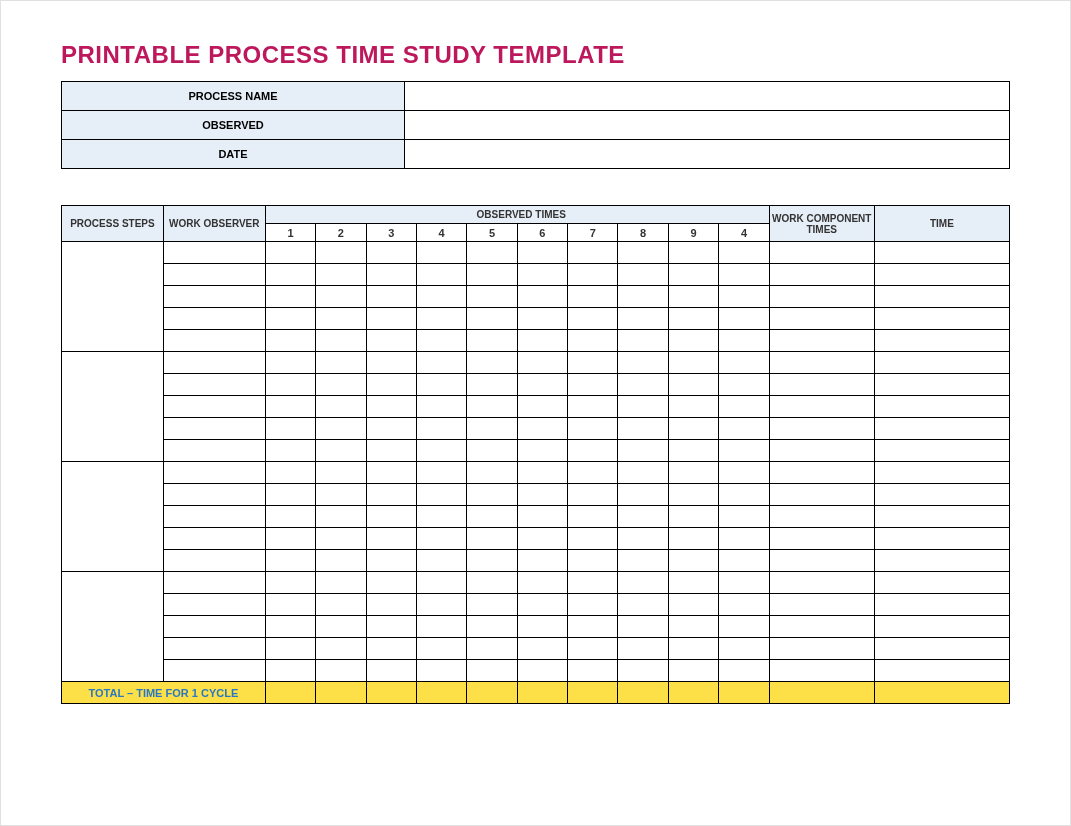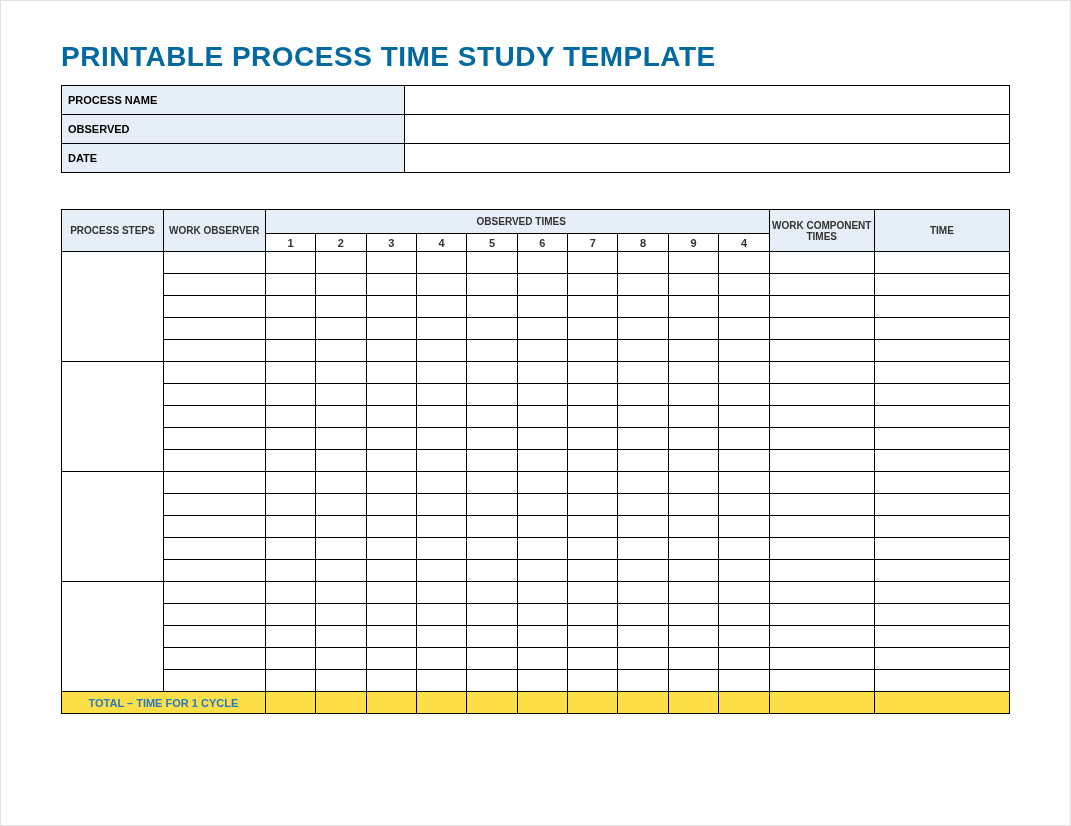--- a/index.html
+++ b/index.html
@@ -13,22 +13,22 @@
   }
   .page {
     width: 1071px;
     height: 826px;
     background: #ffffff;
     box-sizing: border-box;
     padding: 40px 60px 30px 60px;
     border: 1px solid #e0e0e0;
   }
   .title {
-    color: #0369a1;
-    font-size: 28px;
+    color: #be185d;
+    font-size: 24px;
     font-weight: bold;
     letter-spacing: 0.5px;
     font-family: "Century Gothic", "Segoe UI", Arial, sans-serif;
     margin-bottom: 12px;
   }
 
   
   table.info {
     width: 100%;
     border-collapse: collapse;
@@ -37,21 +37,21 @@
   table.info td {
     border: 1px solid #000;
     height: 24px;
     font-size: 11px;
     font-weight: bold;
     font-family: "Century Gothic", "Segoe UI", Arial, sans-serif;
     padding: 2px 6px;
   }
   table.info td.label {
     background: #e6eef7;
-    text-align: left;
+    text-align: center;
     width: 330px;
   }
   table.info td.value {
     background: #fff;
   }
 
   
   table.main {
     width: 100%;
     border-collapse: collapse;
@@ -134,21 +134,21 @@
         <col class="col-num">
         <col class="col-num">
         <col class="col-num">
       <col class="col-wct">
       <col class="col-notes">
     </colgroup>
     <thead>
       <tr>
         <th rowspan="2">PROCESS STEPS</th>
         <th rowspan="2">WORK OBSERVER</th>
-        <th colspan="10" style="height:24px;padding-left:8px;">OBSERVED TIMES</th>
+        <th colspan="10" style="height:18px;padding-left:8px;">OBSERVED TIMES</th>
         <th rowspan="2">WORK COMPONENT TIMES</th>
         <th rowspan="2">TIME</th>
       </tr>
       <tr>
         <th class="num">1</th>
         <th class="num">2</th>
         <th class="num">3</th>
         <th class="num">4</th>
         <th class="num">5</th>
         <th class="num">6</th>

